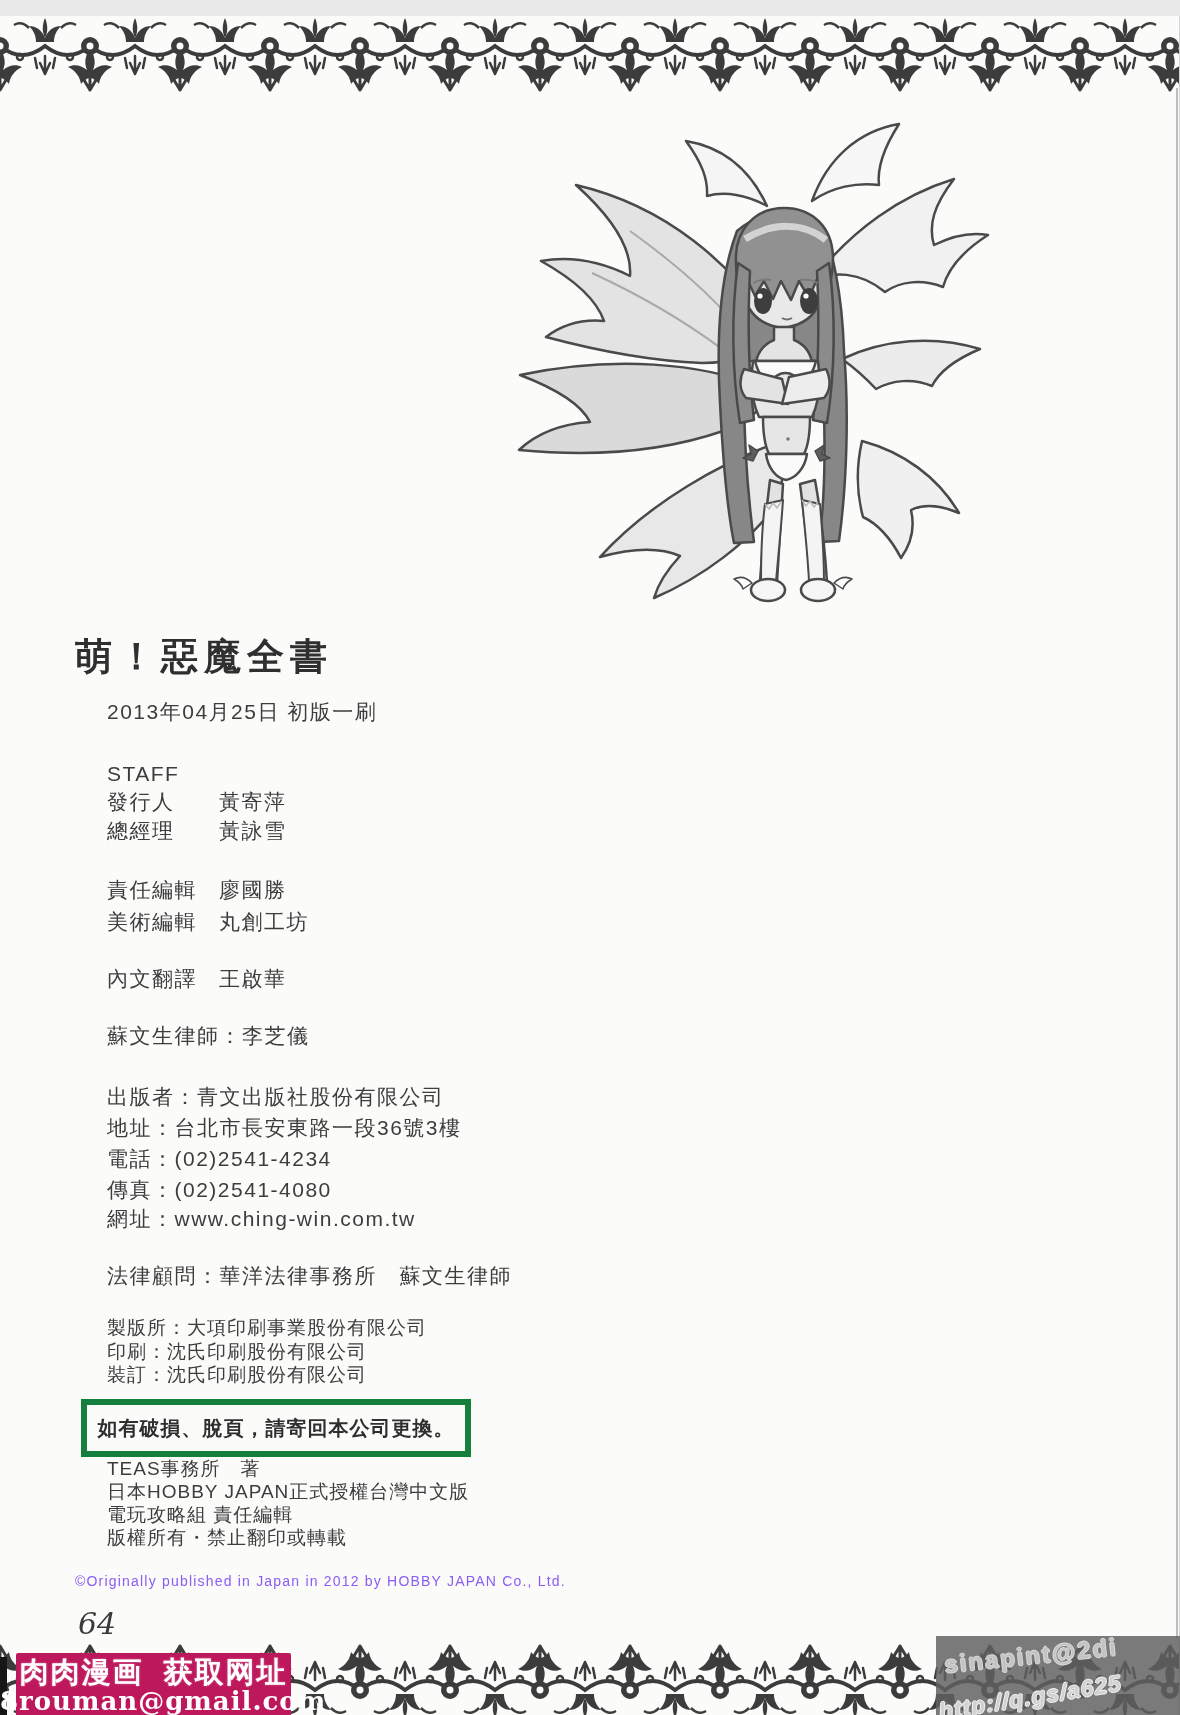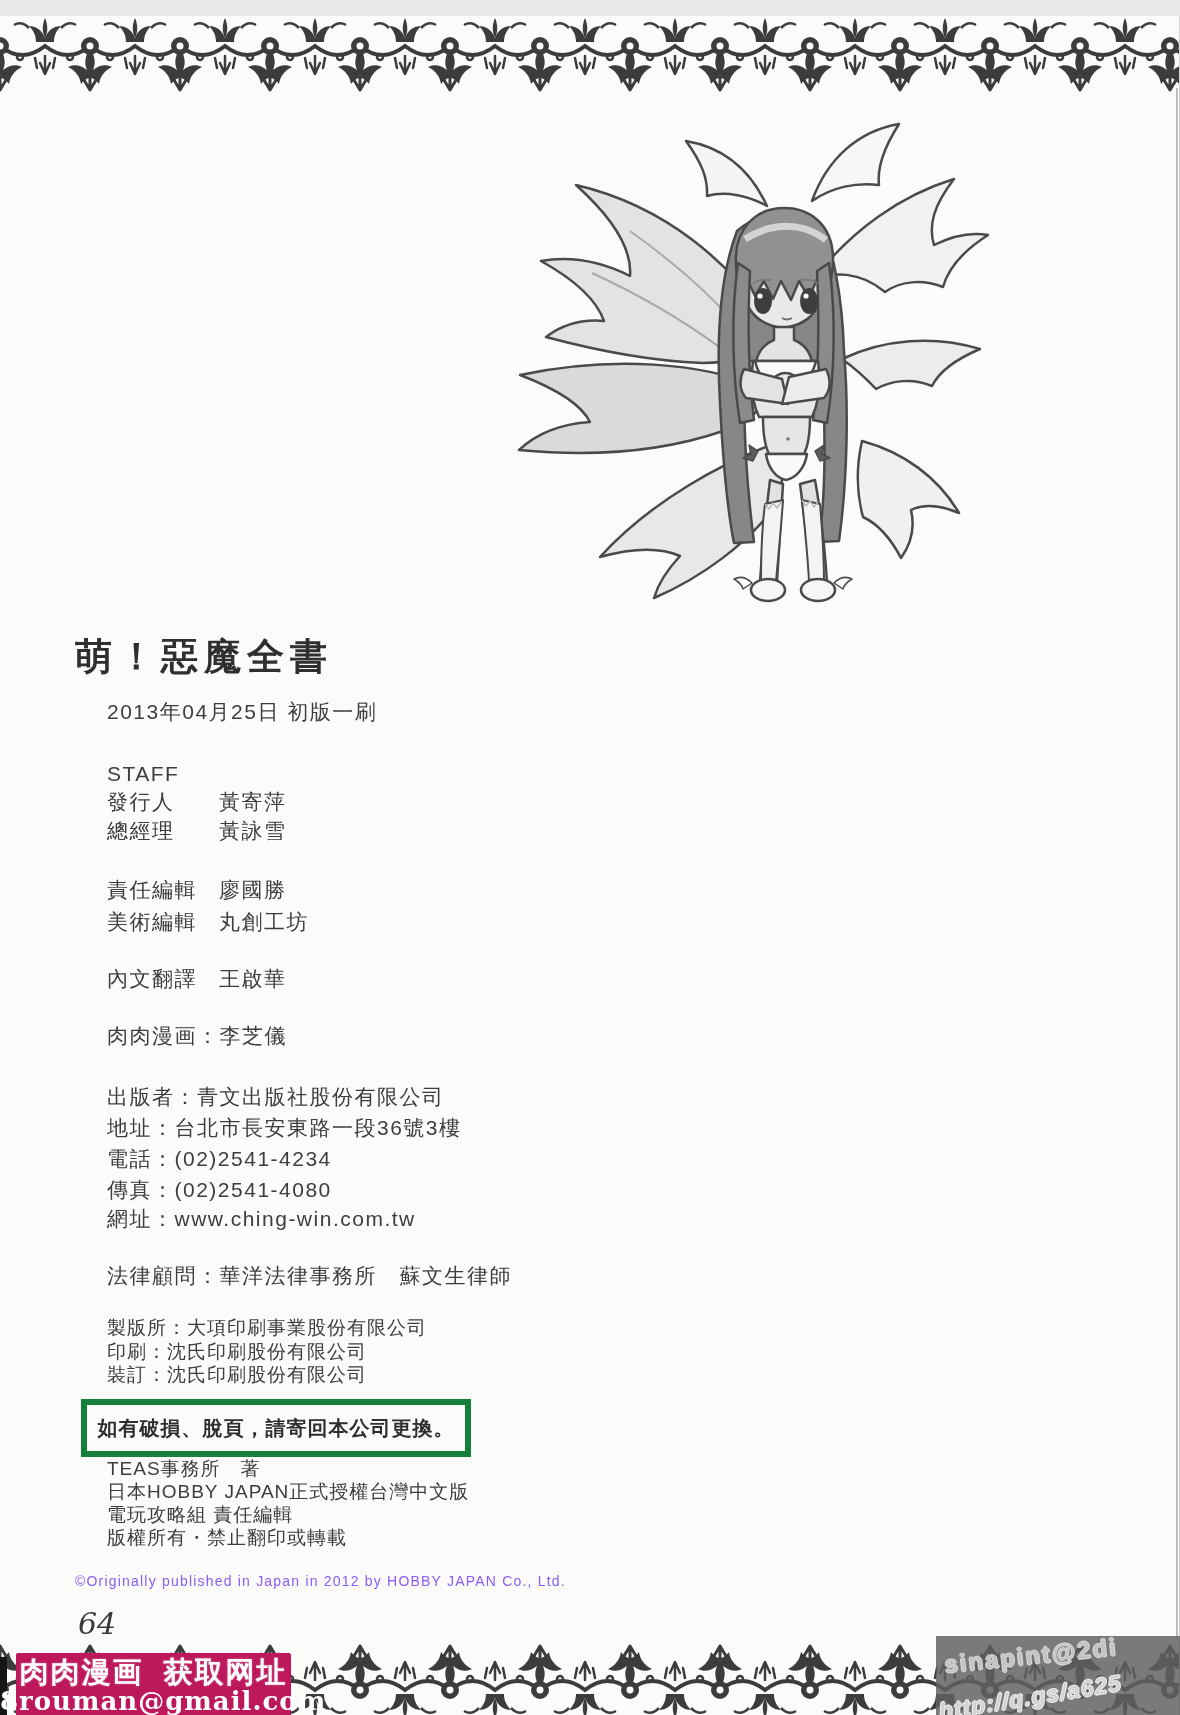--- a/index.html
+++ b/index.html
@@ -183,21 +183,21 @@
   </div>
   <div class="ln" style="top:862px">
     <span class="role">責任編輯</span><span>廖國勝</span>
   </div>
   <div class="ln" style="top:894px">
     <span class="role">美術編輯</span><span>丸創工坊</span>
   </div>
   <div class="ln" style="top:951px">
     <span class="role">內文翻譯</span><span>王啟華</span>
   </div>
-  <div class="ln" style="top:1008px">肉肉漫画：李芝儀</div>
+  <div class="ln" style="top:1008px">蘇文生律師：李芝儀</div>
 
   <div class="ln" style="top:1069px">出版者：青文出版社股份有限公司</div>
   <div class="ln" style="top:1100px">地址：台北市長安東路一段36號3樓</div>
   <div class="ln" style="top:1131px">電話：(02)2541-4234</div>
   <div class="ln" style="top:1162px">傳真：(02)2541-4080</div>
   <div class="ln" style="top:1191px">網址：www.ching-win.com.tw</div>
   <div class="ln" style="top:1248px">法律顧問：華洋法律事務所　蘇文生律師</div>
   <div class="ln small" style="top:1301px">製版所：大項印刷事業股份有限公司</div>
   <div class="ln small" style="top:1325px">印刷：沈氏印刷股份有限公司</div>
   <div class="ln small" style="top:1348px">裝訂：沈氏印刷股份有限公司</div>

